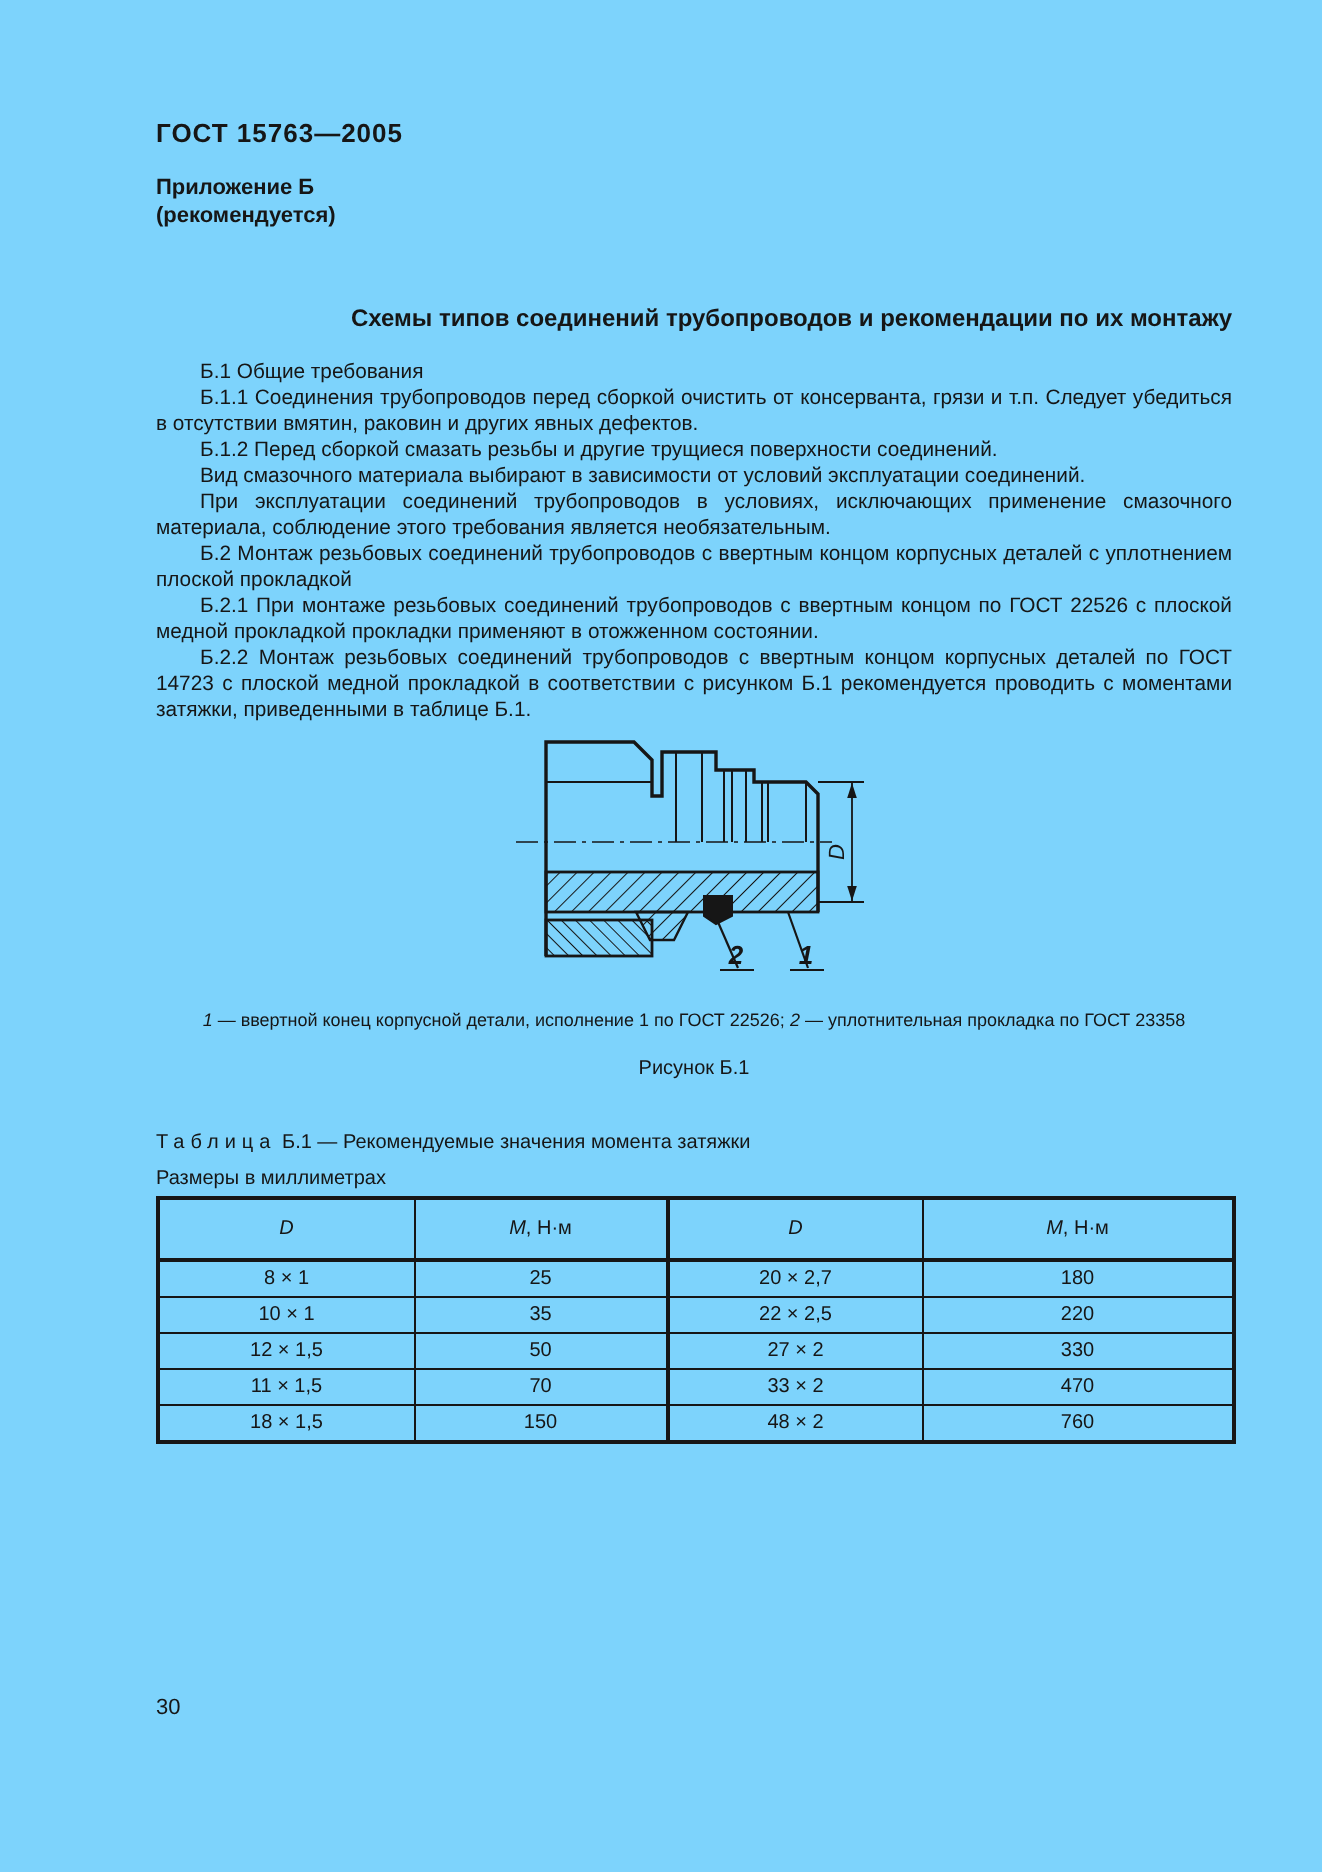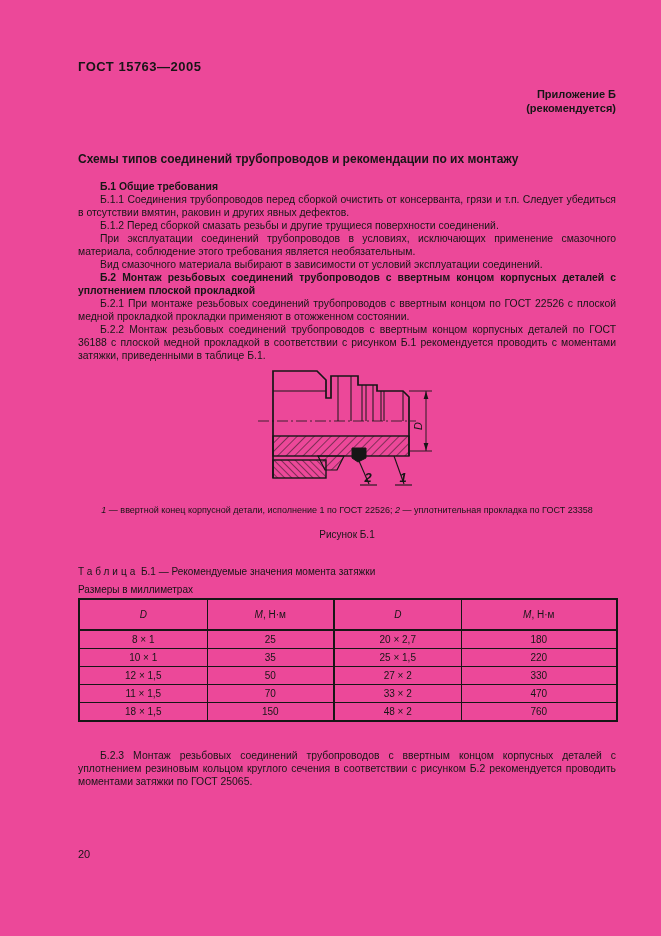--- a/index.html
+++ b/index.html
@@ -1,26 +1,26 @@
 <!DOCTYPE html>
 <html><head>
 <meta charset="utf-8">
 <style>
   html,body{margin:0;padding:0;background:#e8e8e8;}
   .page{
-    position:relative;width:661px;height:936px;background:#ec4899;
+    position:relative;width:661px;height:936px;background:#7dd3fc;
     font-family:"Liberation Sans","DejaVu Sans",sans-serif;color:#161616;
     margin:0 auto;overflow:hidden;
   }
   .doc-code{position:absolute;left:78px;top:59px;font-size:13px;font-weight:bold;letter-spacing:.5px;}
-  .appendix{position:absolute;left:78px;top:87px;width:538px;text-align:right;font-size:11px;font-weight:bold;line-height:14px;}
-  .main-title{position:absolute;left:78px;top:152px;width:538px;text-align:left;font-size:12px;font-weight:bold;}
+  .appendix{position:absolute;left:78px;top:87px;width:538px;text-align:left;font-size:11px;font-weight:bold;line-height:14px;}
+  .main-title{position:absolute;left:78px;top:152px;width:538px;text-align:right;font-size:12px;font-weight:bold;}
   .body-text{position:absolute;left:78px;width:538px;font-size:10.4px;line-height:13px;text-align:justify;}
   .body-text p{margin:0;text-indent:22px;}
-  .body-text p.heading{font-weight:bold;}
+  .body-text p.heading{font-weight:normal;}
   #block-1{top:180px;}
   #block-2{top:749px;}
   .figure-wrap{position:absolute;left:256px;top:358px;width:186px;height:144px;}
   .figure-caption{position:absolute;left:78px;top:505px;width:538px;text-align:center;font-size:9px;line-height:11px;}
   .figure-caption i{font-style:italic;}
   .figure-label{position:absolute;left:78px;top:529px;width:538px;text-align:center;font-size:10px;}
   .table-title{position:absolute;left:78px;top:566px;width:538px;font-size:10px;}
   .table-title .spaced{letter-spacing:3px;}
   .units-note{position:absolute;left:78px;top:584px;width:538px;font-size:10px;}
   table.torque{
@@ -52,25 +52,25 @@
     <div>Приложение Б</div>
     <div>(рекомендуется)</div>
   </div>
 
   <div class="main-title">Схемы типов соединений трубопроводов и рекомендации по их монтажу</div>
 
   <div class="body-text" id="block-1">
     <p class="heading">Б.1 Общие требования</p>
     <p>Б.1.1 Соединения трубопроводов перед сборкой очистить от консерванта, грязи и т.п. Следует убедиться в отсутствии вмятин, раковин и других явных дефектов.</p>
     <p>Б.1.2 Перед сборкой смазать резьбы и другие трущиеся поверхности соединений.</p>
+    <p>Вид смазочного материала выбирают в зависимости от условий эксплуатации соединений.</p>
     <p>При эксплуатации соединений трубопроводов в условиях, исключающих применение смазочного материала, соблюдение этого требования является необязательным.</p>
-    <p>Вид смазочного материала выбирают в зависимости от условий эксплуатации соединений.</p>
     <p class="heading">Б.2 Монтаж резьбовых соединений трубопроводов с ввертным концом корпусных деталей с уплотнением плоской прокладкой</p>
     <p>Б.2.1 При монтаже резьбовых соединений трубопроводов с ввертным концом по ГОСТ 22526 с плоской медной прокладкой прокладки применяют в отожженном состоянии.</p>
-    <p>Б.2.2 Монтаж резьбовых соединений трубопроводов с ввертным концом корпусных деталей по ГОСТ 36188 с плоской медной прокладкой в соответствии с рисунком Б.1 рекомендуется проводить с моментами затяжки, приведенными в таблице Б.1.</p>
+    <p>Б.2.2 Монтаж резьбовых соединений трубопроводов с ввертным концом корпусных деталей по ГОСТ 14723 с плоской медной прокладкой в соответствии с рисунком Б.1 рекомендуется проводить с моментами затяжки, приведенными в таблице Б.1.</p>
   </div>
 
   <div class="figure-wrap">
     <svg width="186" height="144" viewBox="0 0 186 144">
       <defs>
         <pattern id="hatchA" width="6" height="6" patternUnits="userSpaceOnUse" patternTransform="rotate(45)">
           <line x1="0" y1="0" x2="0" y2="6" stroke="#161616" stroke-width="1"></line>
         </pattern>
         <pattern id="hatchB" width="5" height="5" patternUnits="userSpaceOnUse" patternTransform="rotate(-45)">
           <line x1="0" y1="0" x2="0" y2="5" stroke="#161616" stroke-width="1"></line>
@@ -145,21 +145,21 @@
     <tbody id="torque-body">
         <tr>
           <td>8 × 1</td>
           <td>25</td>
           <td>20 × 2,7</td>
           <td>180</td>
         </tr>
         <tr>
           <td>10 × 1</td>
           <td>35</td>
-          <td>25 × 1,5</td>
+          <td>22 × 2,5</td>
           <td>220</td>
         </tr>
         <tr>
           <td>12 × 1,5</td>
           <td>50</td>
           <td>27 × 2</td>
           <td>330</td>
         </tr>
         <tr>
           <td>11 × 1,5</td>
@@ -169,19 +169,16 @@
         </tr>
         <tr>
           <td>18 × 1,5</td>
           <td>150</td>
           <td>48 × 2</td>
           <td>760</td>
         </tr>
       </tbody>
   </table>
 
-  <div class="body-text" id="block-2">
-    <p>Б.2.3 Монтаж резьбовых соединений трубопроводов с ввертным концом корпусных деталей с уплотнением резиновым кольцом круглого сечения в соответствии с рисунком Б.2 рекомендуется проводить моментами затяжки по ГОСТ 25065.</p>
-  </div>
 
-  <div class="page-number">20</div>
+  <div class="page-number">30</div>
 
 </div>
 
 </body></html>

